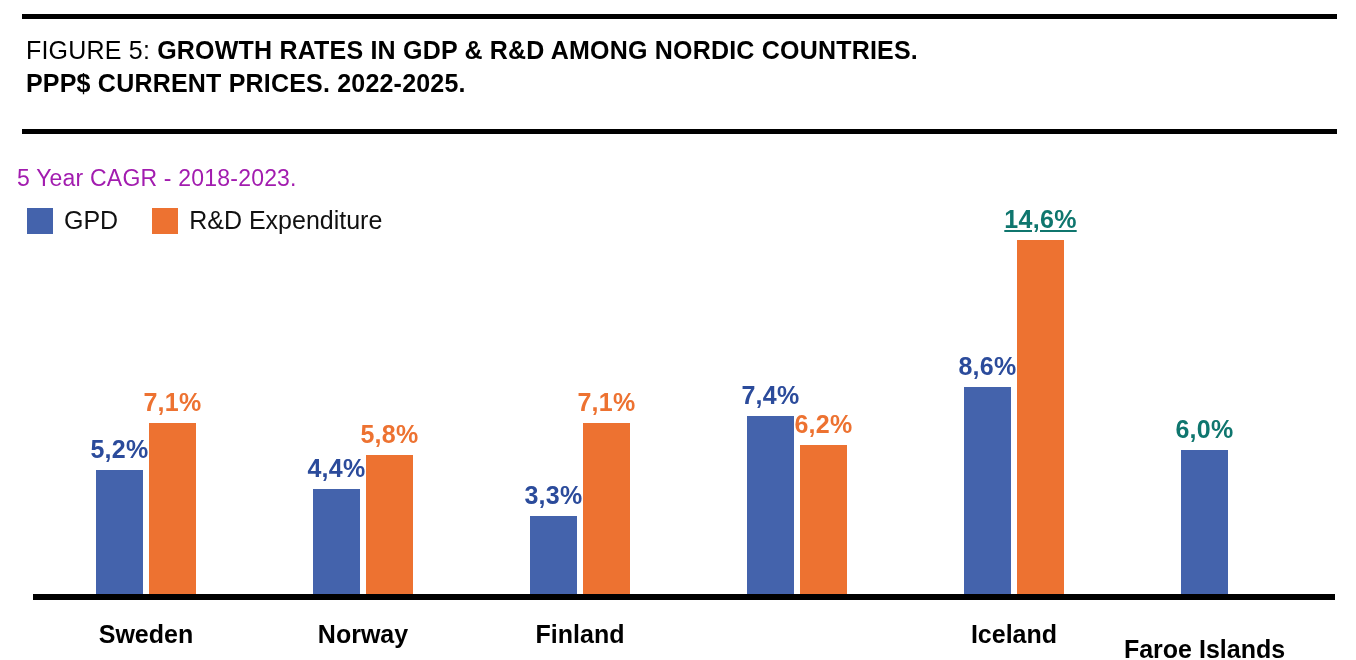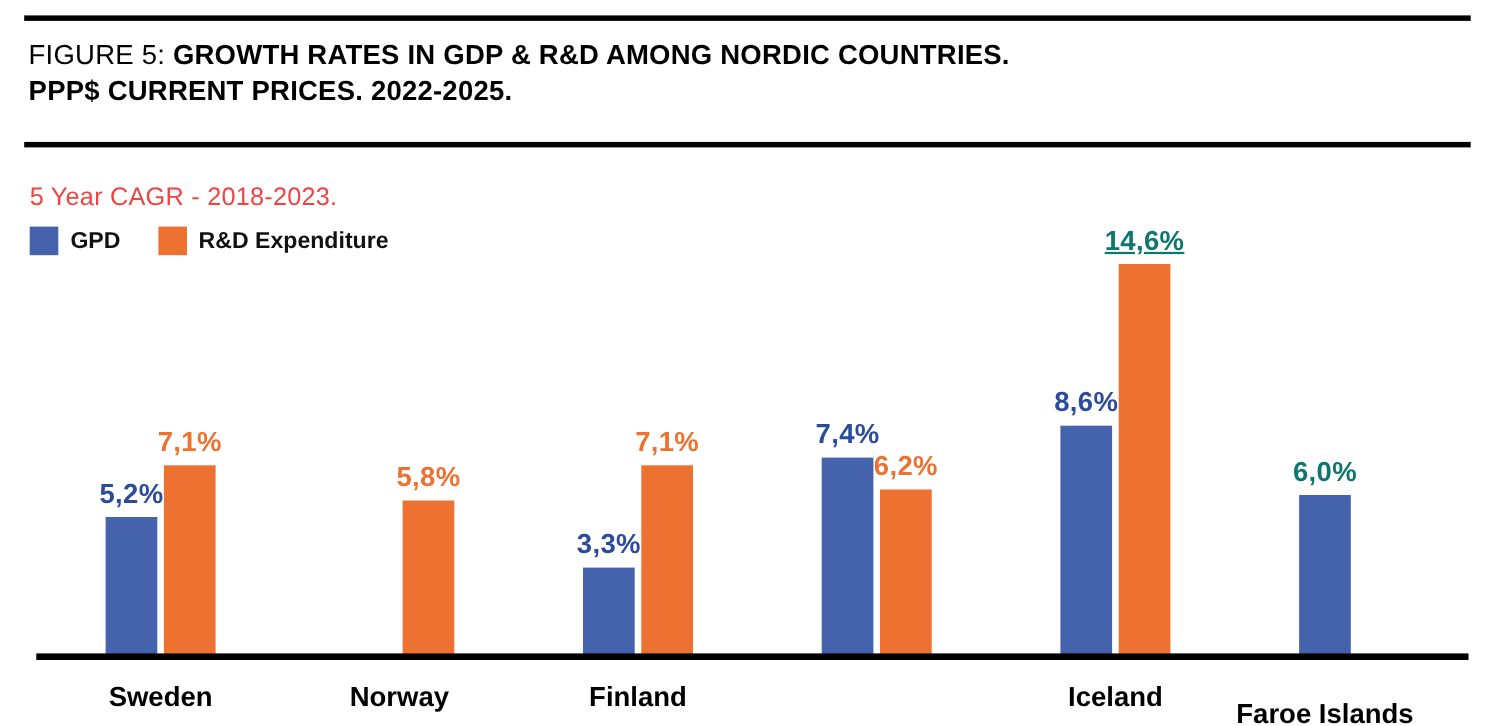--- a/index.html
+++ b/index.html
@@ -56,24 +56,24 @@
     font-stretch: condensed;
   }
   .title-strong {
     font-weight: 700;
     color: #000000;
   }
 
   
   .subtitle {
     position: absolute;
-    left: 27px;
+    left: 17px;
     top: 165px;
     font-size: 23px;
-    color: #ef4444;
+    color: #a21caf;
     font-weight: 400;
     letter-spacing: 0.2px;
     white-space: nowrap;
   }
 
   .legend {
     position: absolute;
     left: 27px;
     top: 206px;
     display: flex;
@@ -84,23 +84,23 @@
     display: flex;
     align-items: center;
     gap: 11px;
   }
   .legend-swatch {
     width: 26px;
     height: 26px;
     display: block;
   }
   .legend-label {
-    font-size: 21px;
+    font-size: 25px;
     color: #111111;
-    font-weight: 700;
+    font-weight: 400;
     white-space: nowrap;
   }
 
   
   .plot {
     position: absolute;
     left: 33px;
     top: 200px;
     width: 1302px;
     height: 397px;   
@@ -195,20 +195,24 @@
   </div>
 
   <div class="plot" id="plot">
       <div class="bar-wrap" style="left: 63px; width: 47px; height: 397px;">
         <div class="bar gdp" style="height: 127.14px; background: rgb(68, 99, 172);"></div>
         <div class="bar-value gdp" style="bottom: 133.14px; color: rgb(43, 75, 155);">5,2%</div>
       </div>
       <div class="bar-wrap" style="left: 116px; width: 47px; height: 397px;">
         <div class="bar rd" style="height: 173.595px; background: rgb(237, 114, 49);"></div>
         <div class="bar-value rd" style="bottom: 179.595px; color: rgb(237, 114, 49);">7,1%</div>
+      </div>
+      <div class="bar-wrap" style="left: 280px; width: 47px; height: 397px;">
+        <div class="bar gdp" style="height: 107.58px; background: rgb(68, 99, 172);"></div>
+        <div class="bar-value gdp" style="bottom: 113.58px; color: rgb(43, 75, 155);">4,4%</div>
       </div>
       <div class="bar-wrap" style="left: 333px; width: 47px; height: 397px;">
         <div class="bar rd" style="height: 141.81px; background: rgb(237, 114, 49);"></div>
         <div class="bar-value rd" style="bottom: 147.81px; color: rgb(237, 114, 49);">5,8%</div>
       </div>
       <div class="bar-wrap" style="left: 497px; width: 47px; height: 397px;">
         <div class="bar gdp" style="height: 80.685px; background: rgb(68, 99, 172);"></div>
         <div class="bar-value gdp" style="bottom: 86.685px; color: rgb(43, 75, 155);">3,3%</div>
       </div>
       <div class="bar-wrap" style="left: 550px; width: 47px; height: 397px;">

